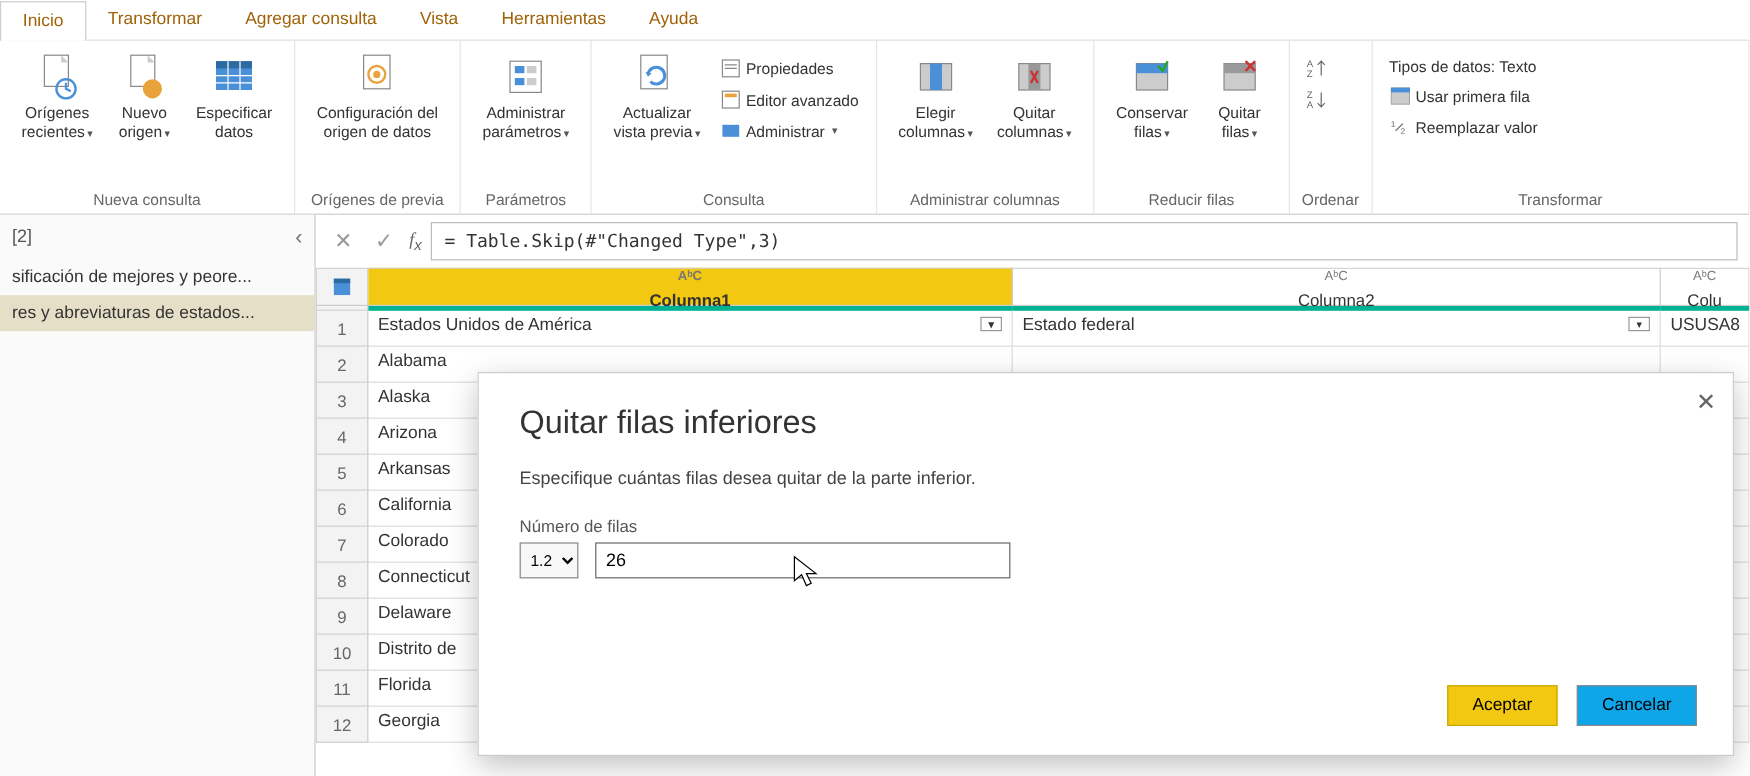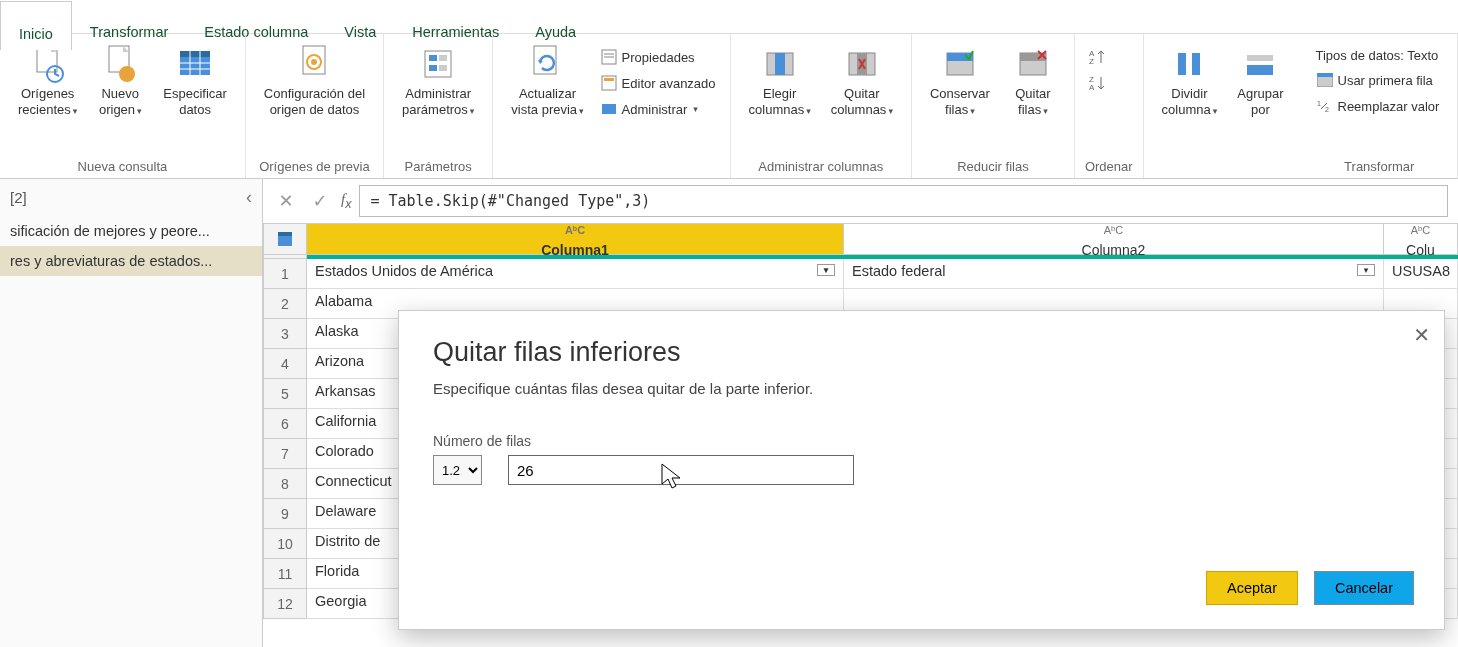--- a/index.html
+++ b/index.html
@@ -1,20 +1,20 @@
 <!DOCTYPE html>
 <html><head>
 <meta charset="utf-8">
 <style>
 * { margin: 0; padding: 0; box-sizing: border-box; font-family: "Segoe UI", Tahoma, sans-serif; }
 body { background: #fff; width: 1458px; height: 647px; overflow: hidden; position: relative; color: #333; }
 
 
 .menubar { display: flex; height: 34px; border-bottom: 1px solid #ddd; background: #fff; }
-.menu-item { padding: 24px 18px; font-size: 14.5px; color: #14532d; cursor: pointer; }
+.menu-item { padding: 8px 18px; font-size: 14.5px; color: #a16207; cursor: pointer; }
 .menu-item.active { background: #fff; border: 1px solid #ccc; border-bottom: 0; position: relative; top: 1px; }
 
 
 .ribbon { display: flex; height: 145px; border-bottom: 1px solid #ccc; background: #fff; }
 .ribbon-group { display: flex; flex-direction: column; padding: 6px 10px 4px; border-right: 1px solid #e5e5e5; }
 .group-buttons { display: flex; flex: 1; align-items: flex-start; gap: 4px; }
 .group-label { text-align: center; font-size: 13px; color: #666; padding-top: 4px; }
 .big-btn { display: flex; flex-direction: column; align-items: center; justify-content: flex-start; padding: 4px 8px; cursor: pointer; min-width: 62px; }
 .big-btn .icon { width: 40px; height: 40px; display: flex; align-items: center; justify-content: center; }
 .big-btn .lbl { font-size: 13px; color: #333; text-align: center; line-height: 1.2; margin-top: 2px; white-space: pre; }
@@ -55,42 +55,42 @@
 .stripe.nosel { background: #00B294; }
 .rowhead-sp2 { width: 44px; background: #f3f3f3; border: 1px solid #ccc; border-top: 0; }
 .grid-body { }
 .grid-row { display: flex; height: 30px; }
 .row-num { width: 44px; background: #f3f3f3; border: 1px solid #ccc; border-top: 0; display: flex; align-items: center; justify-content: center; font-size: 14px; color: #666; }
 .cell { border-bottom: 1px solid #ddd; border-right: 1px solid #ddd; padding: 4px 8px; font-size: 14.5px; color: #333; overflow: hidden; white-space: nowrap; }
 
 
 .dialog { position: absolute; left: 398px; top: 310px; width: 1047px; height: 320px; background: #fff; border: 1px solid #ccc; box-shadow: 0 8px 24px rgba(0,0,0,0.25); padding: 26px 34px; z-index: 50; }
 .dialog .close { position: absolute; right: 14px; top: 12px; font-size: 20px; color: #666; cursor: pointer; }
-.dialog h1 { font-size: 27px; font-weight: 400; color: #333; margin-bottom: 12px; }
-.dialog .desc { font-size: 15px; color: #444; margin-bottom: 36px; }
+.dialog h1 { font-size: 27px; font-weight: 400; color: #333; margin-bottom: 22px; }
+.dialog .desc { font-size: 15px; color: #444; margin-bottom: 23px; }
 .dialog .field-lbl { font-size: 14px; color: #555; margin-bottom: 6px; }
-.dialog .field-row { display: flex; gap: 26px; align-items: flex-end; }
+.dialog .field-row { display: flex; gap: 14px; align-items: flex-end; }
 .dialog select { height: 30px; border: 1px solid #888; font-size: 13px; padding: 0 4px; background: #f8f8f8;}
 .dialog input[type="text"] { width: 346px; height: 30px; border: 1px solid #666; padding: 0 8px; font-size: 15px; }
 .dialog .actions { position: absolute; right: 30px; bottom: 24px; display: flex; gap: 16px; margin-top: 23px; }
 .dialog button { height: 34px; padding: 0 20px; font-size: 14.5px; border: 1px solid #888; background: #0ea5e9; cursor: pointer; }
 .dialog button.primary { background: #F2C811; border-color: #caa600; }
 
 .cursor { position: absolute; left: 660px; top: 462px; z-index: 60; pointer-events: none; }
 
 
 svg { display: block; }
 </style>
 </head>
 <body>
 
 <div class="menubar">
   <div class="menu-item active">Inicio</div>
   <div class="menu-item">Transformar</div>
-  <div class="menu-item">Estado columna</div>
+  <div class="menu-item">Agregar consulta</div>
   <div class="menu-item">Vista</div>
   <div class="menu-item">Herramientas</div>
   <div class="menu-item">Ayuda</div>
 </div>
 
 <div class="ribbon">
 
   <div class="ribbon-group">
     <div class="group-buttons">
       <div class="big-btn">
@@ -206,20 +206,21 @@
         <div class="small-btn drop">
           <span class="sicon">
               <svg width="16" height="16">
                 <rect x="1" y="3" width="14" height="10" fill="#4A90D9"></rect>
               </svg>
             </span>
           <span>Administrar</span>
         </div>
       </div>
     </div>
+    <div class="group-label">Consulta</div>
   </div>
 
   <div class="ribbon-group">
     <div class="group-buttons">
       <div class="big-btn">
         <span class="icon">
           <svg width="34" height="34">
               <rect x="4" y="6" width="26" height="22" fill="#ccc" stroke="#888"></rect>
               <rect x="12" y="6" width="10" height="22" fill="#4A90D9"></rect>
             </svg>
@@ -289,45 +290,20 @@
                 <text x="0" y="15" font-size="8" fill="#666">A</text>
                 <path d="M12 2 L12 14 M9 11 L12 14 L15 11" stroke="#666" fill="none"></path>
               </svg>
             </span>
         </div>
       </div>
     </div>
     <div class="group-label">Ordenar</div>
   </div>
 
-  <div class="ribbon-group" style="border-right:0">
-    <div class="group-buttons">
-      <div class="big-btn">
-        <span class="icon">
-          <svg width="34" height="34">
-              <rect x="6" y="6" width="8" height="22" fill="#4A90D9"></rect>
-              <rect x="20" y="6" width="8" height="22" fill="#4A90D9"></rect>
-            </svg>
-        </span>
-        <span class="lbl drop">Dividir
-columna</span>
-      </div>
-      <div class="big-btn">
-        <span class="icon">
-          <svg width="34" height="34">
-              <rect x="4" y="8" width="26" height="6" fill="#ccc"></rect>
-              <rect x="4" y="18" width="26" height="10" fill="#4A90D9"></rect>
-            </svg>
-        </span>
-        <span class="lbl">Agrupar
-por</span>
-      </div>
-    </div>
-    <div class="group-label"></div>
-  </div>
 
   <div class="ribbon-group" style="flex:1;min-width:0">
     <div class="group-buttons">
       <div class="small-col">
         <div class="small-btn">
           <span>Tipos de datos: Texto</span>
         </div>
         <div class="small-btn">
           <span class="sicon">
               <svg width="16" height="14">

